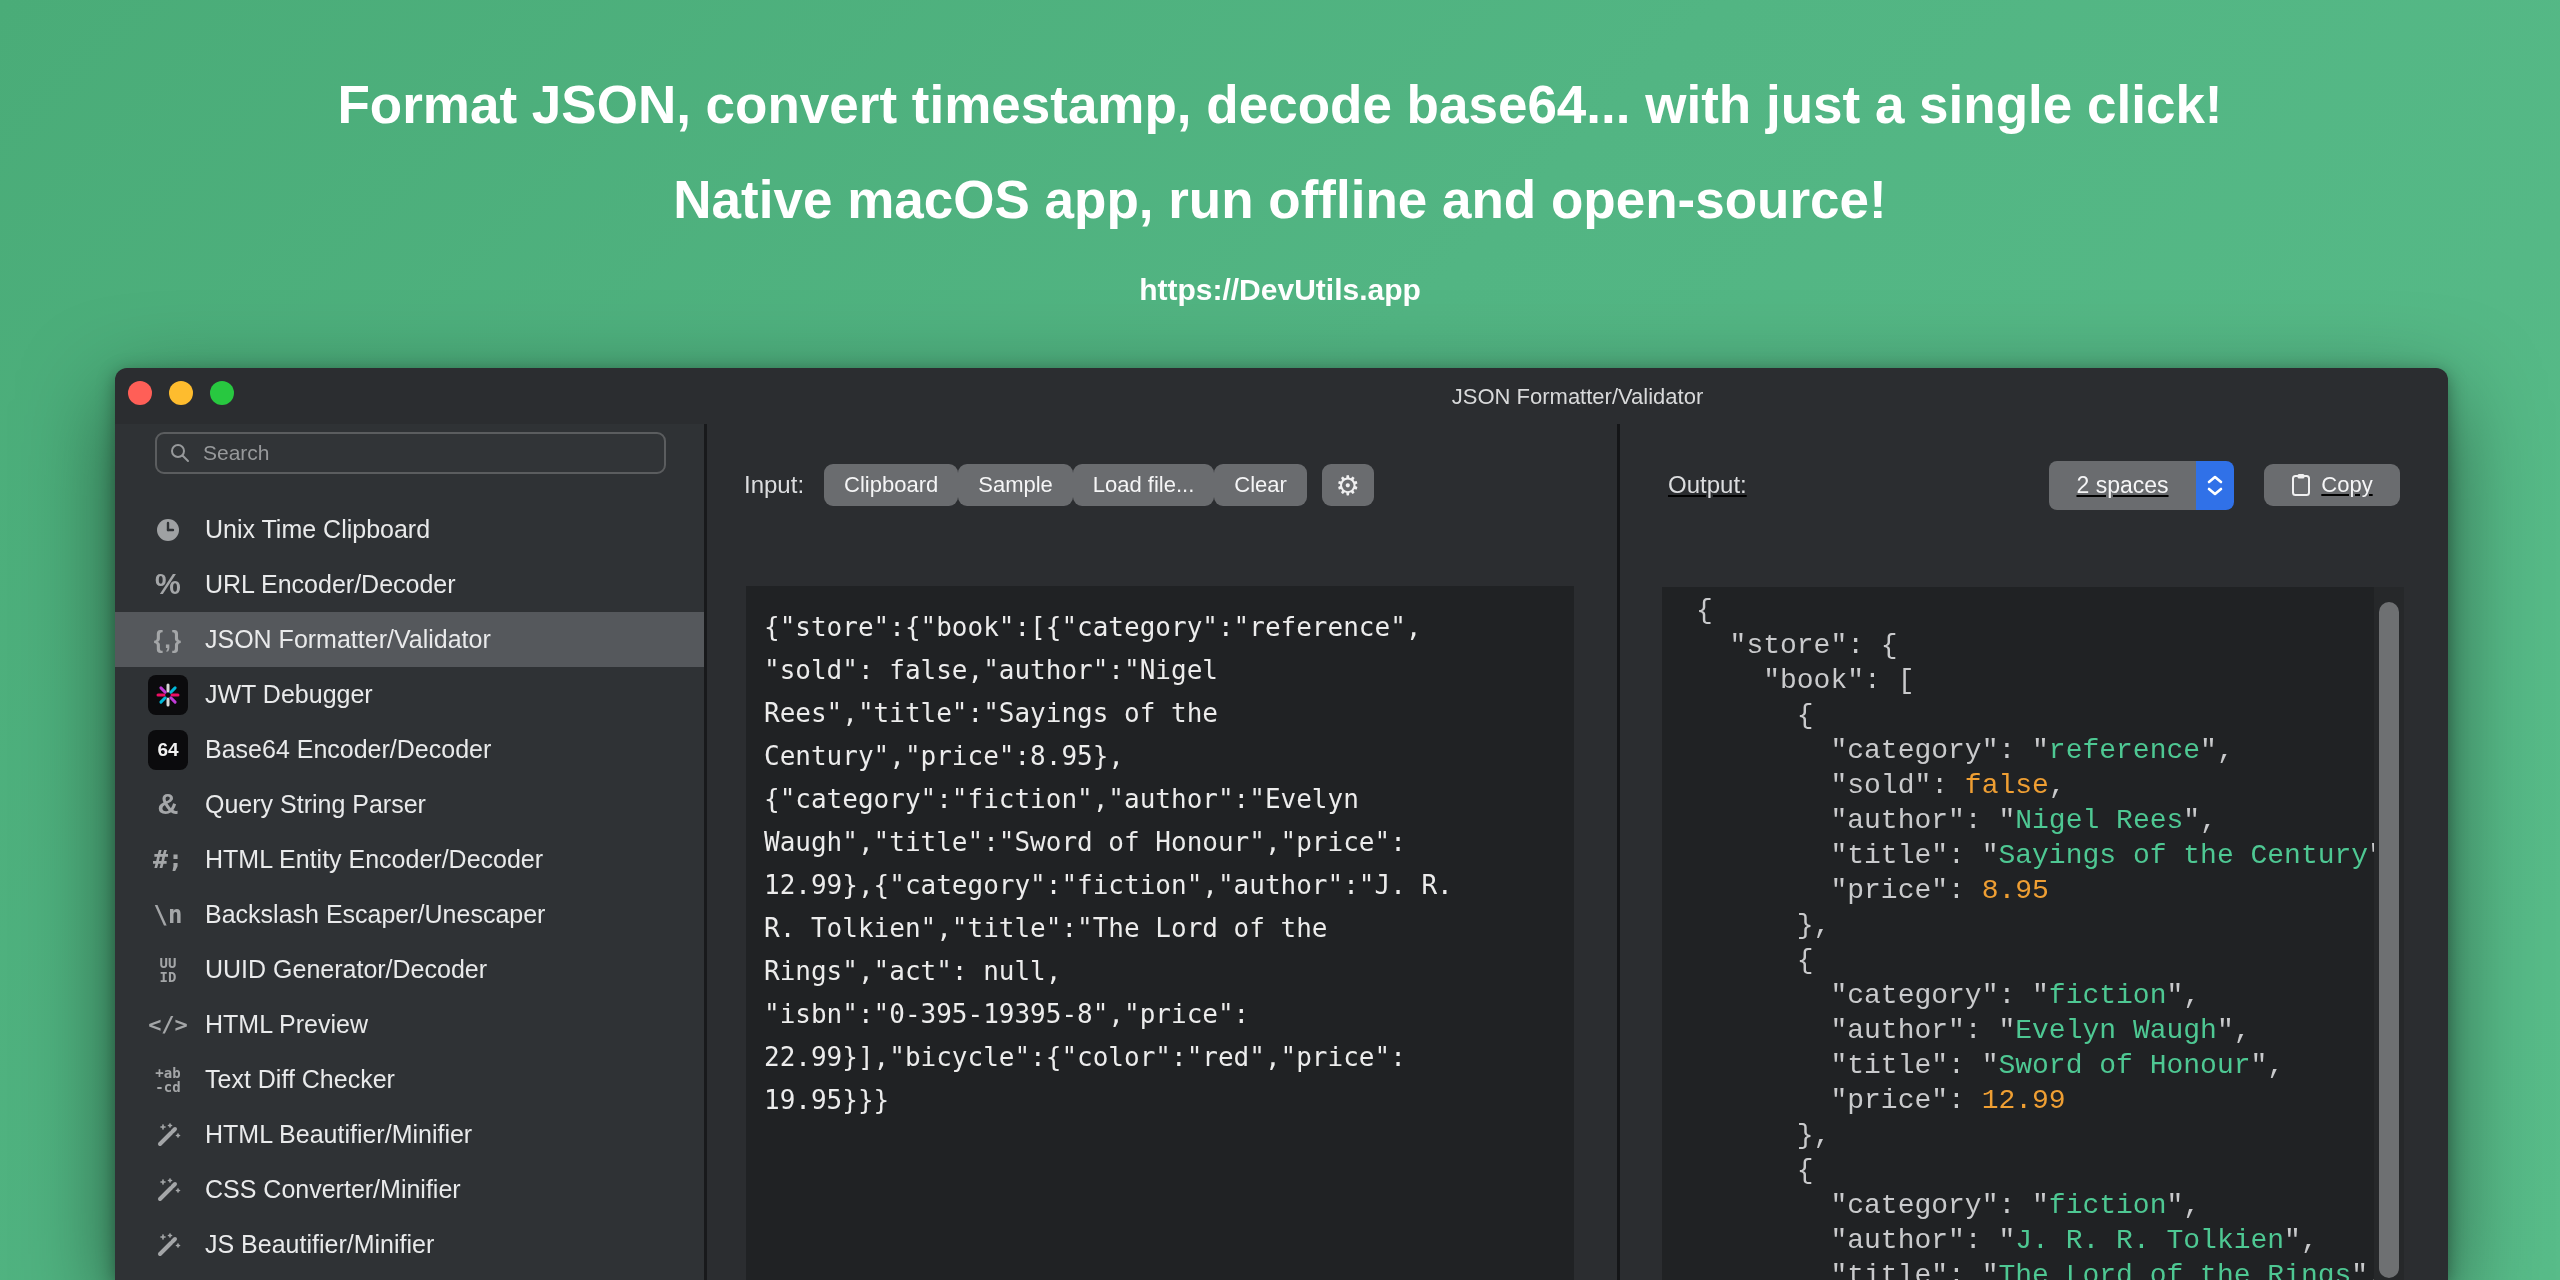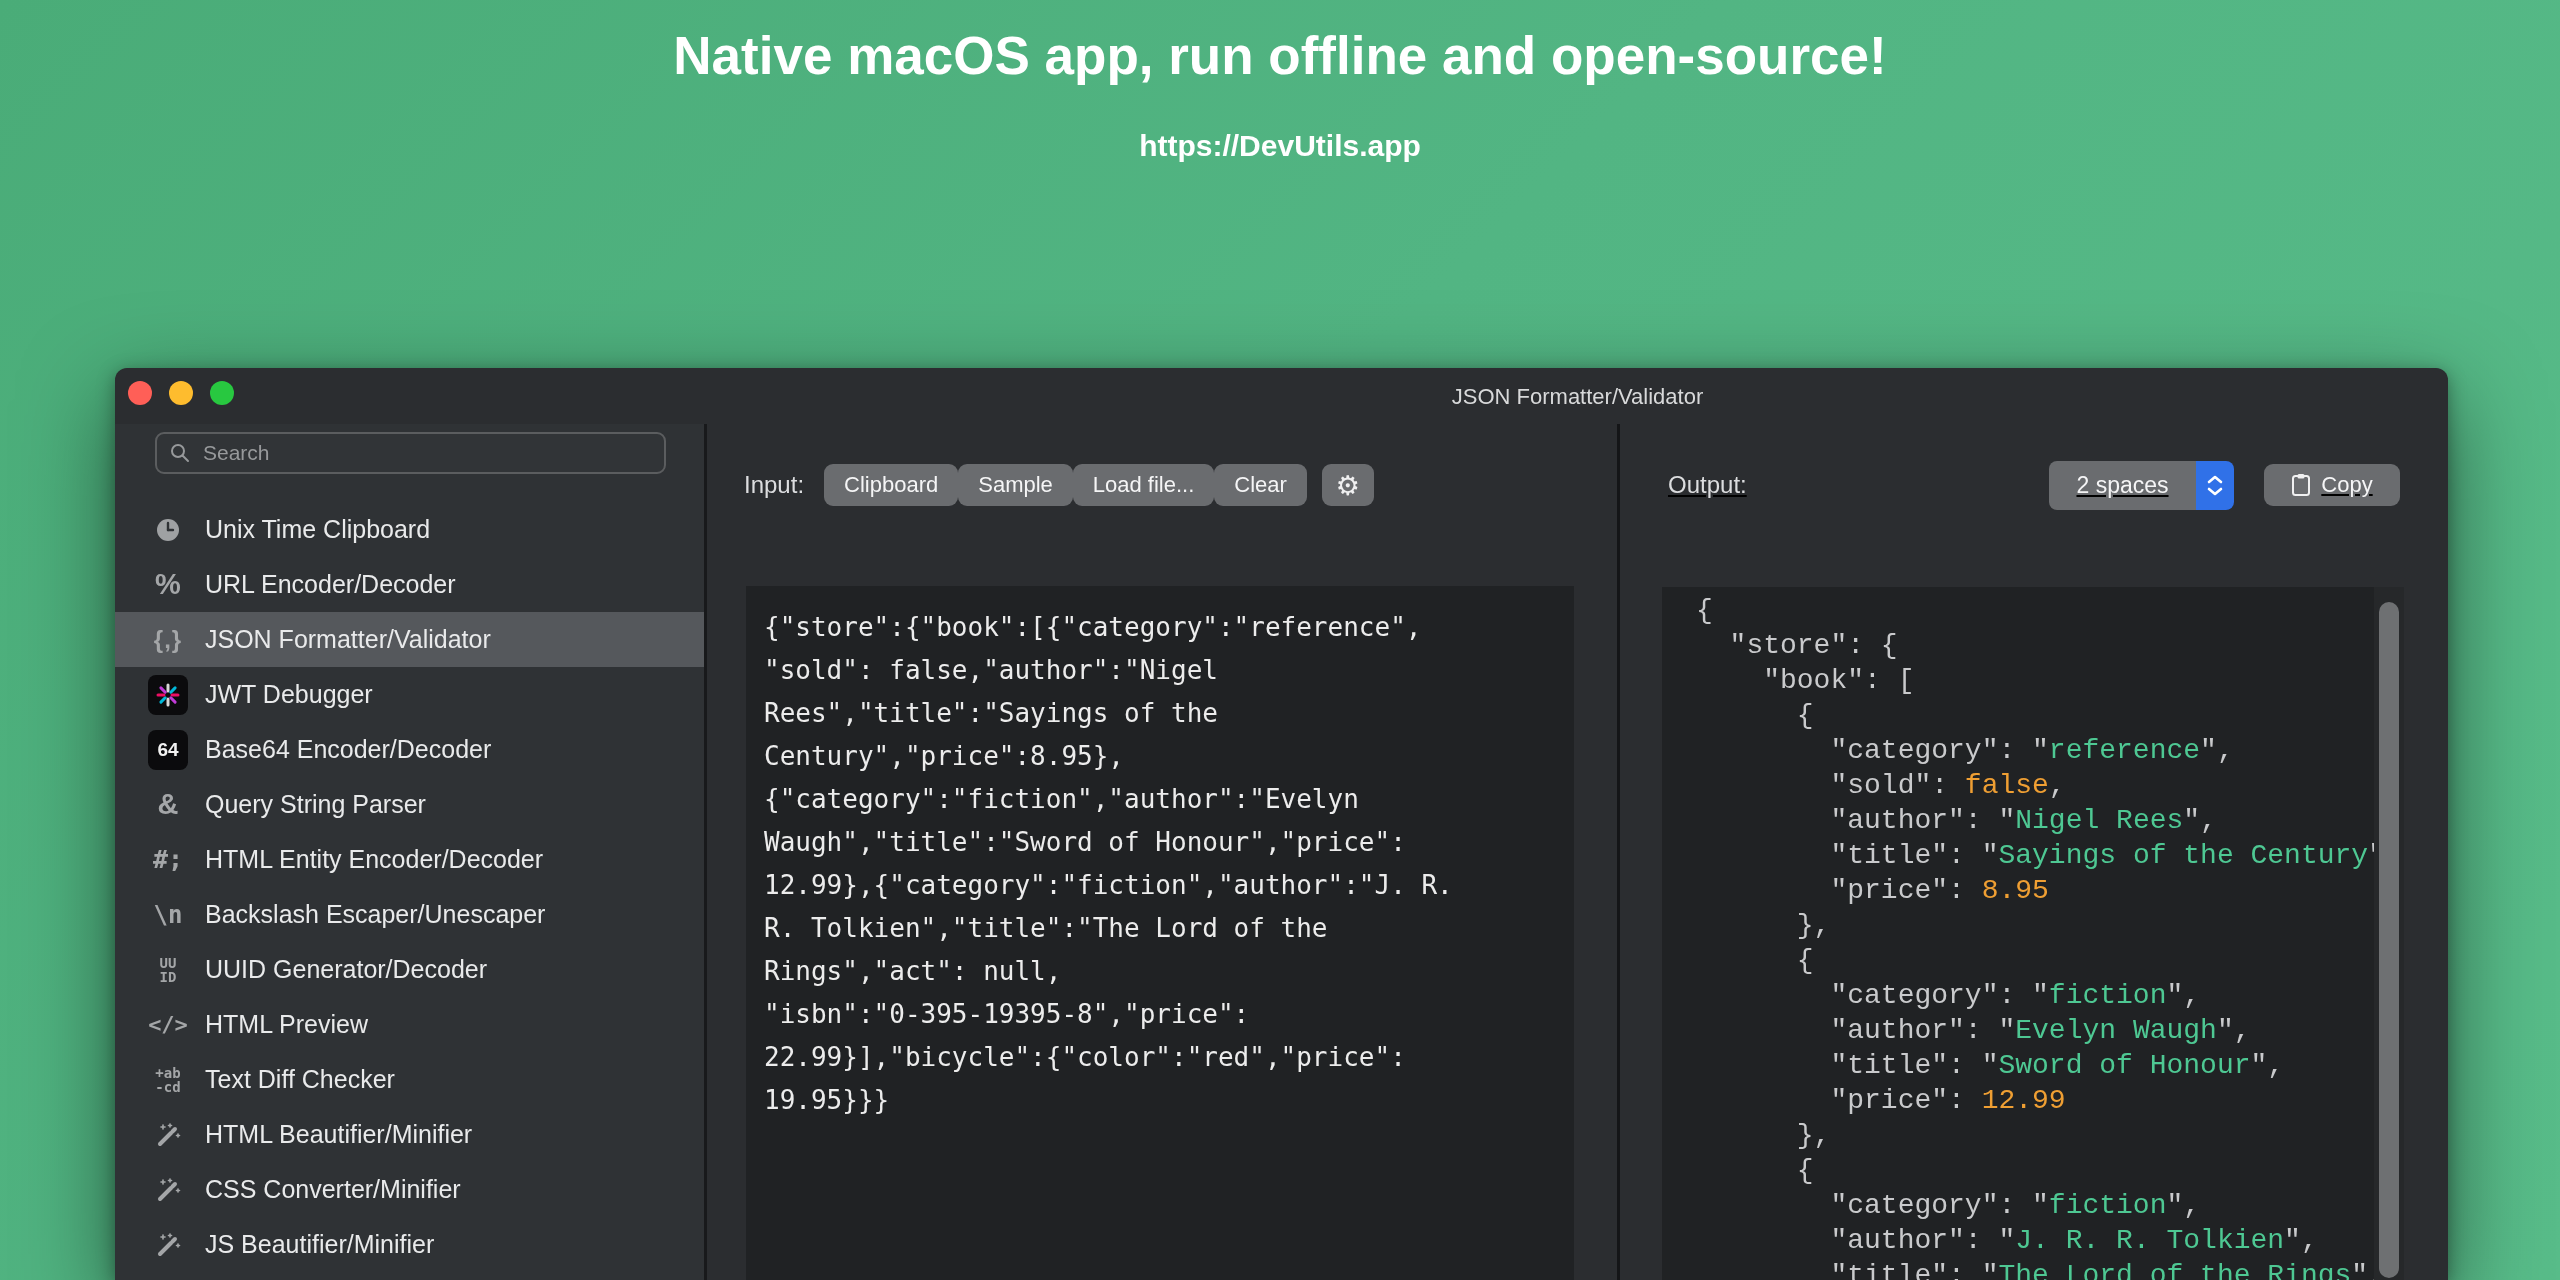--- a/index.html
+++ b/index.html
@@ -2,21 +2,21 @@
 <html><head>
 <meta charset="utf-8">
 <style>
   html,body{margin:0;padding:0;background:#444;}
   .screen{position:relative;width:2560px;height:1280px;overflow:hidden;
     background:linear-gradient(135deg,#4aac78 0%,#52b583 45%,#58bc89 100%);
     font-family:"Liberation Sans",sans-serif;}
   
   .hero{position:absolute;top:0;left:0;width:100%;text-align:center;color:#fff;}
   .hero-line1{margin-top:74px;font-size:53px;line-height:62px;font-weight:700;}
-  .hero-line2{margin-top:25px;font-size:53px;line-height:62px;font-weight:700;text-align:center;}
+  .hero-line2{margin-top:33px;font-size:53px;line-height:62px;font-weight:700;text-align:center;}
   .hero-url{margin-top:42px;font-size:30px;line-height:34px;font-weight:700;}
   
   .app-window{position:absolute;left:115px;top:368px;width:2333px;height:912px;
     background:#2b2d30;border-radius:12px 12px 0 0;overflow:hidden;
     box-shadow:0 30px 90px rgba(0,0,0,.5),0 4px 18px rgba(0,0,0,.35);}
   .titlebar{position:absolute;left:0;top:0;width:100%;height:56px;}
   .traffic{position:absolute;top:13px;left:13px;display:flex;gap:17px;}
   .tl{width:24px;height:24px;border-radius:50%;}
   .tl-red{background:#ff5f57;}.tl-yellow{background:#febc2e;}.tl-green{background:#28c840;}
   .window-title{position:absolute;left:592px;right:0;top:0;height:56px;line-height:58px;
@@ -75,20 +75,21 @@
     align-items:center;justify-content:center;gap:3px;}
   .copy-btn{margin-left:30px;width:136px;padding:1px;gap:10px;}
   .spacer{flex:1;}
 </style>
 </head>
 <body>
 
 <div class="screen">
 
   <div class="hero">
+    <div class="hero-line1">Format JSON, convert timestamp, decode base64... with just a single click!</div>
     <div class="hero-line2">Native macOS app, run offline and open-source!</div>
     <div class="hero-url">https://DevUtils.app</div>
   </div>
 
   <div class="app-window">
 
     <div class="titlebar">
       <div class="traffic">
         <span class="tl tl-red"></span>
         <span class="tl tl-yellow"></span>

